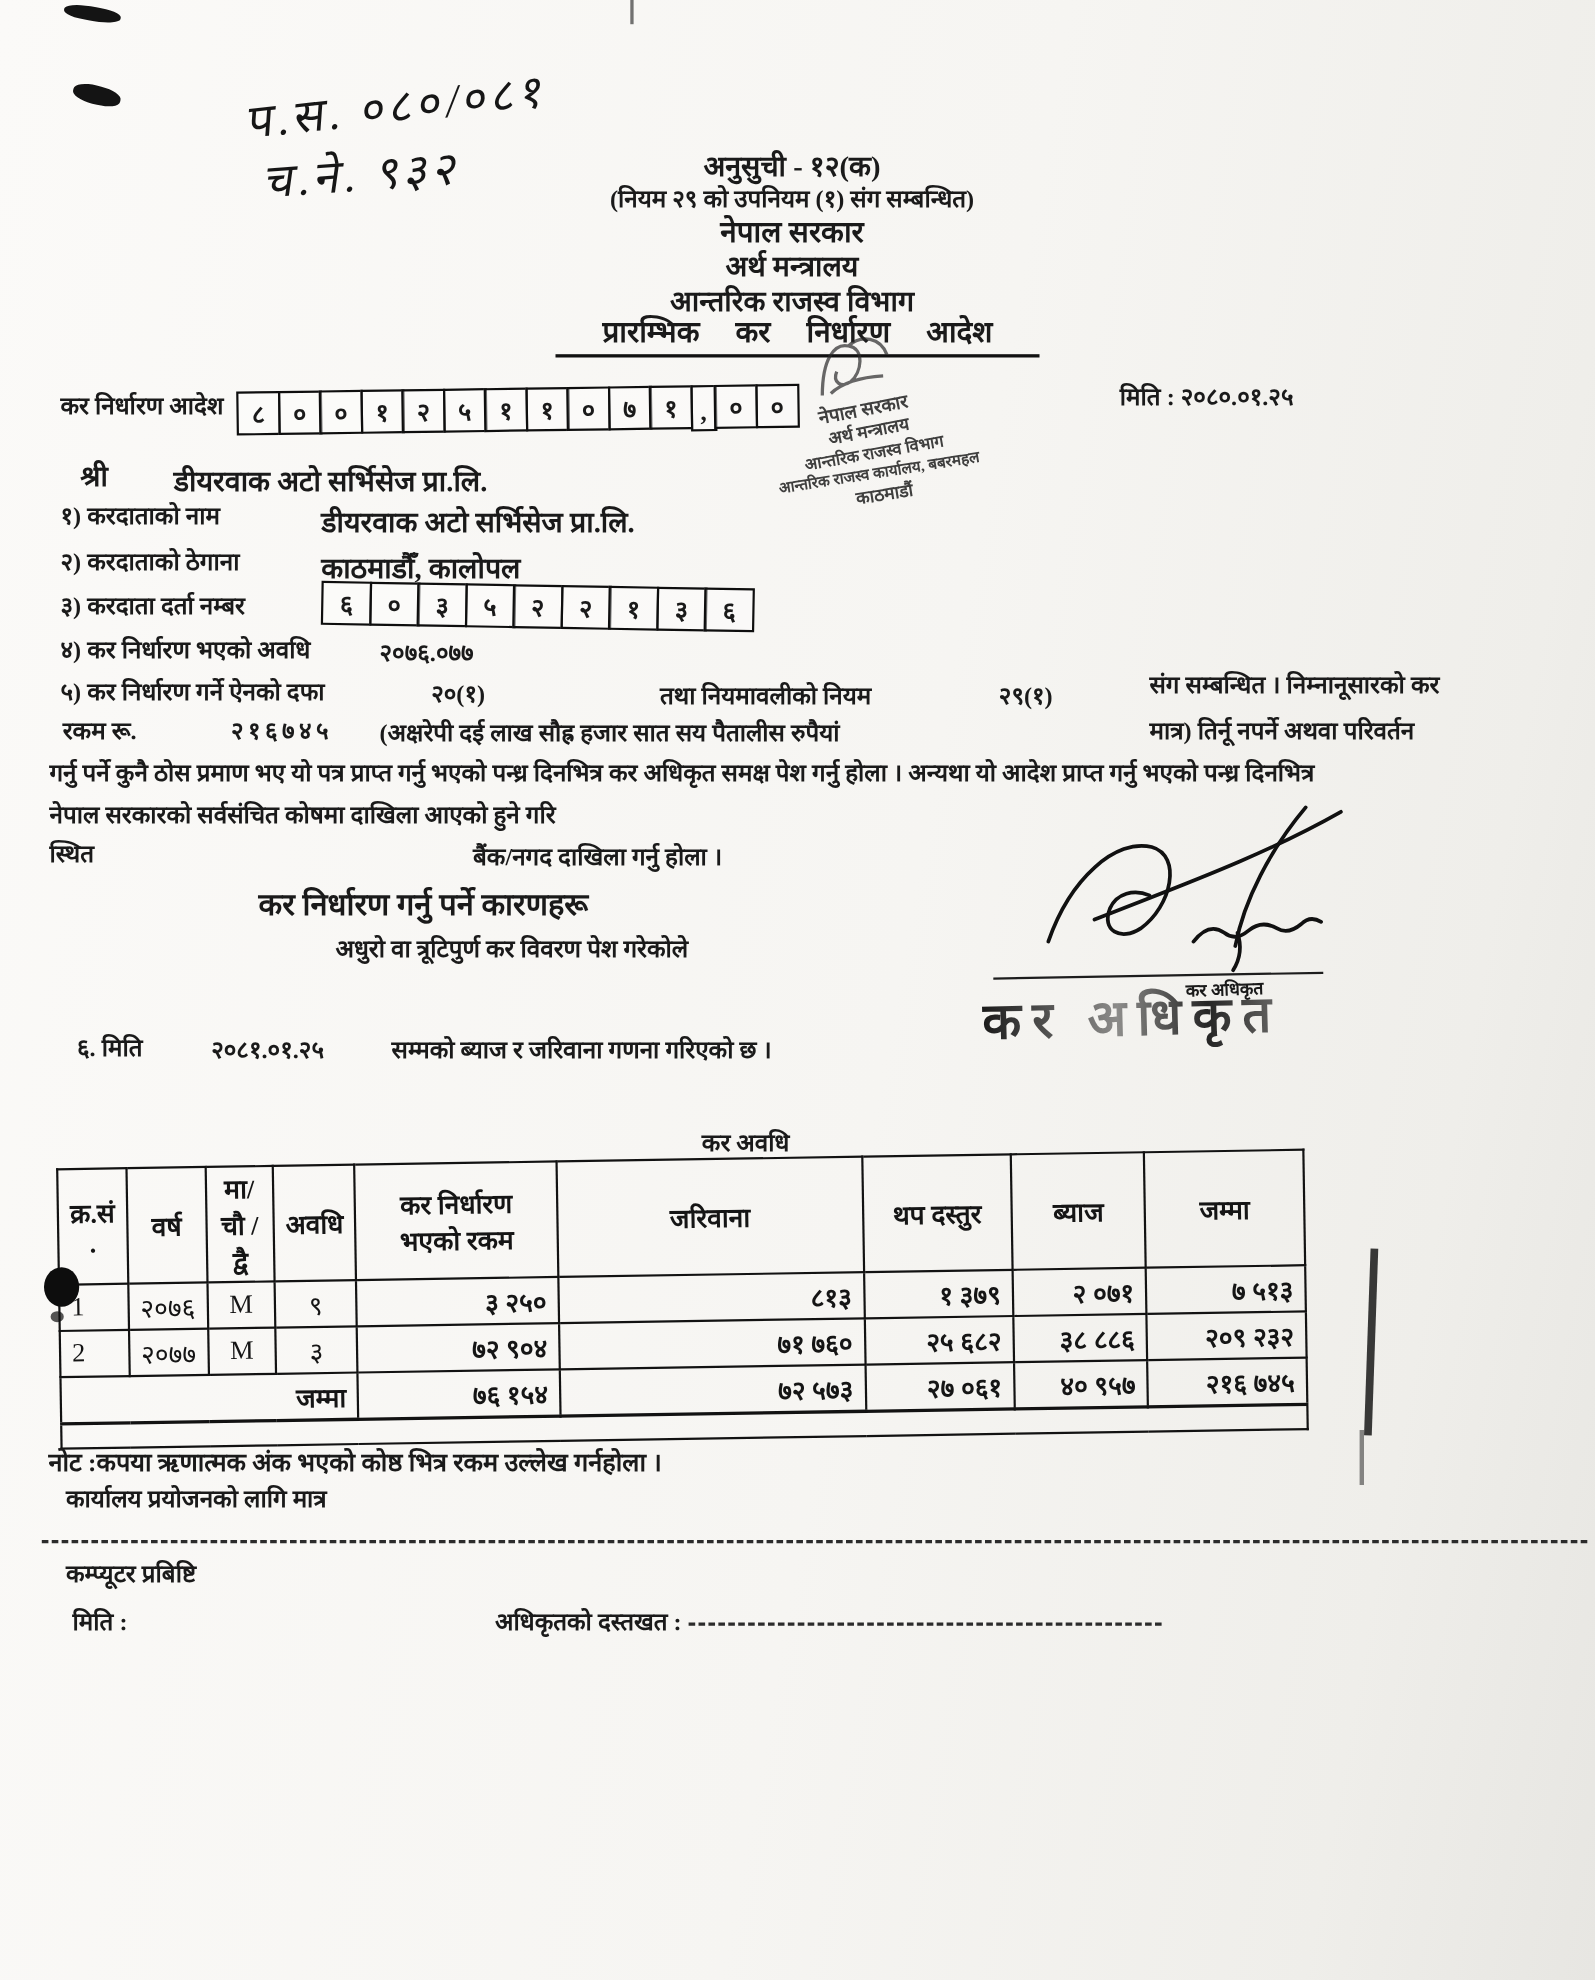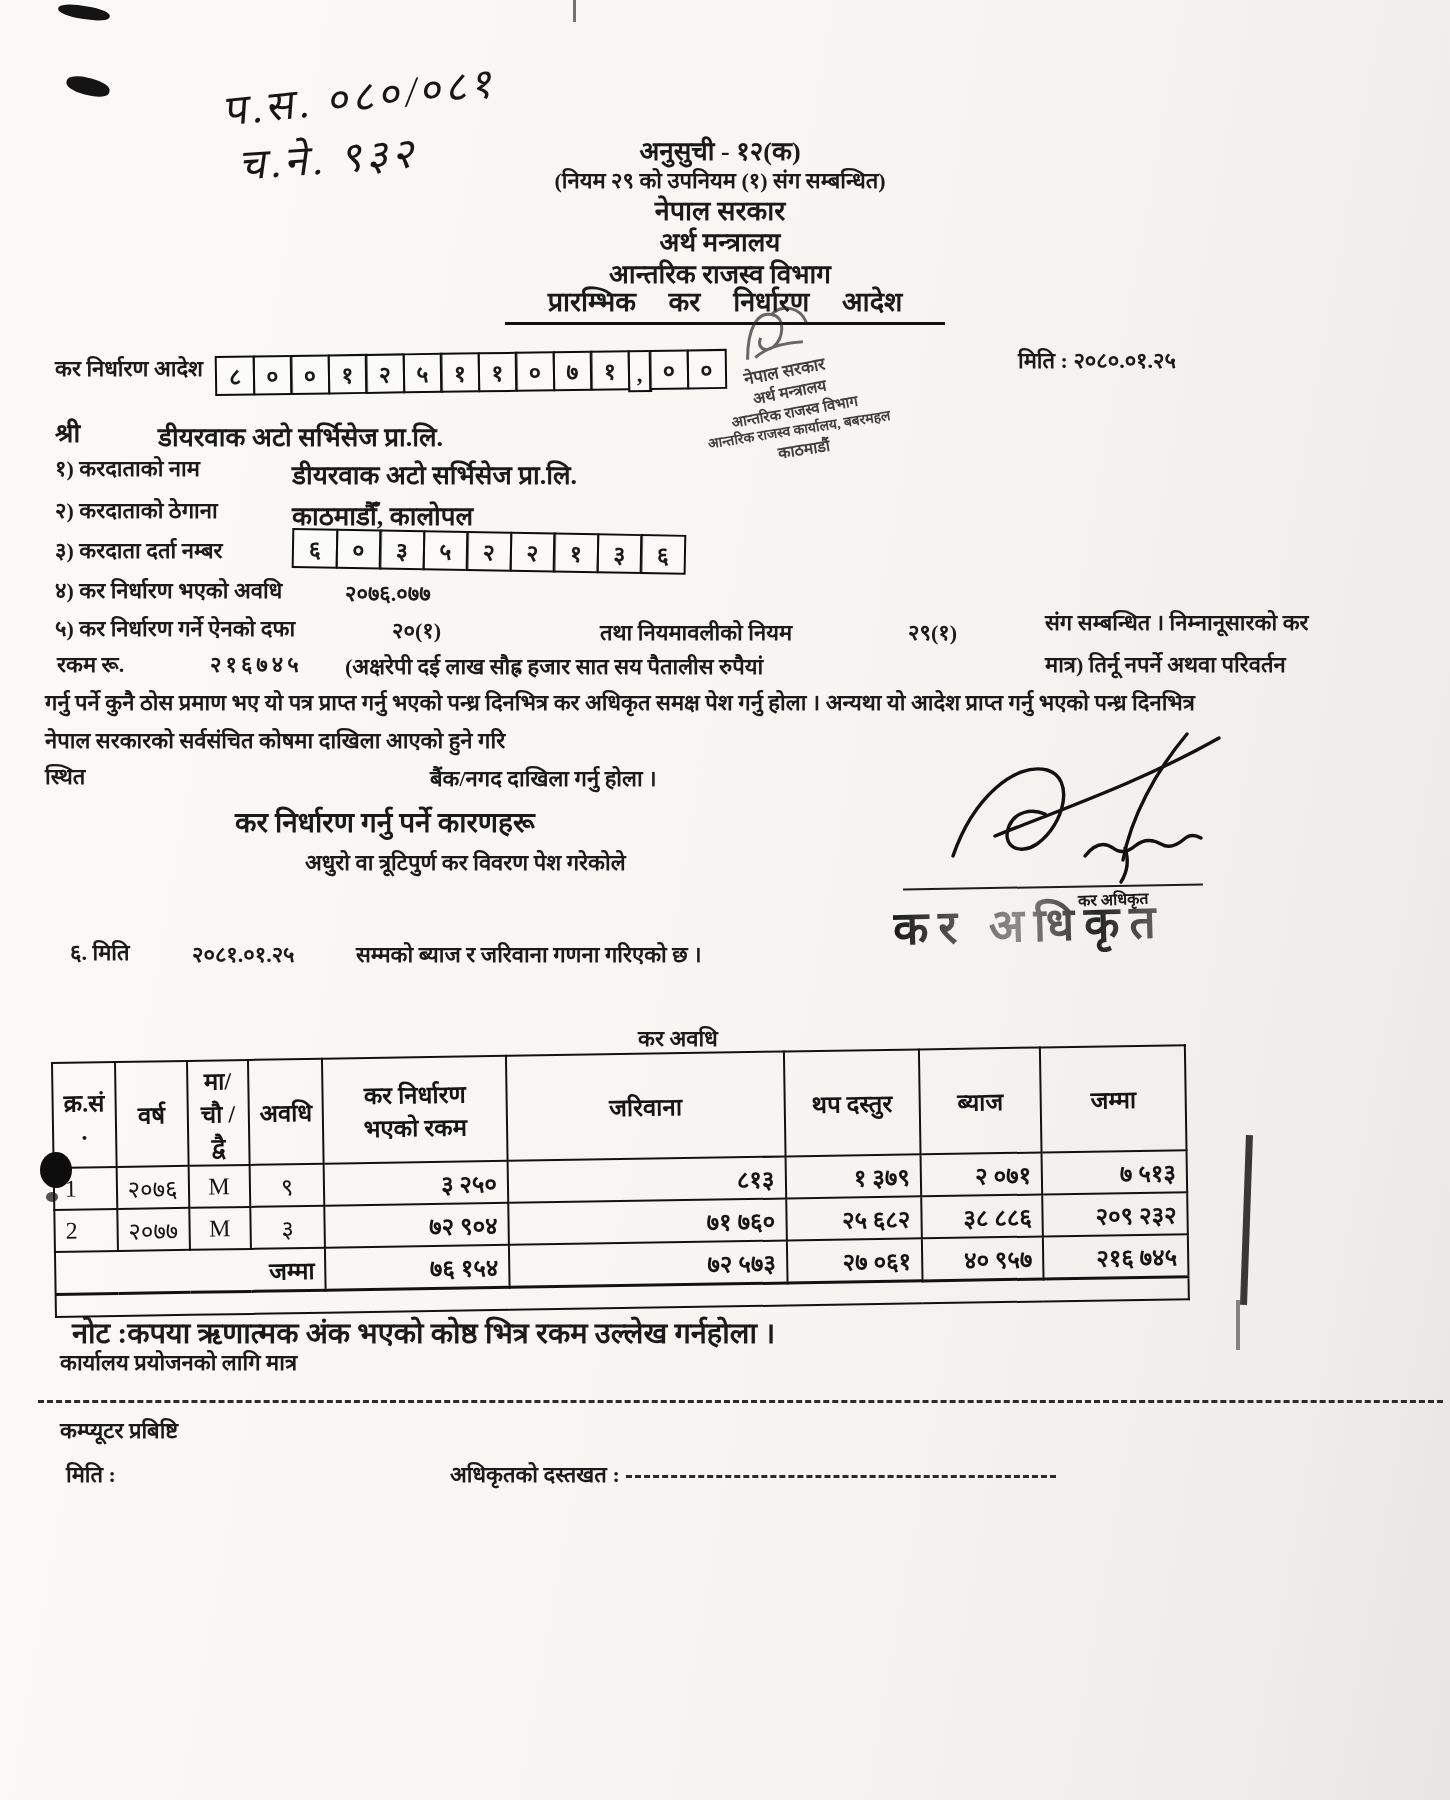--- a/index.html
+++ b/index.html
@@ -134,21 +134,21 @@
     <svg width="90" height="64" viewBox="0 0 90 64" style="margin-bottom:-6px;">
       <path d="M12 52 C20 20 34 8 46 14 C60 20 52 40 40 46 C30 50 24 42 30 34 M46 14 C60 6 76 14 78 30 M20 52 q18 -10 50 -4" fill="none" stroke="#2a2a2a" stroke-width="3" opacity="0.8"></path>
     </svg>
     <div class="sline" style="font-size:17px;transform:rotate(3deg);">नेपाल सरकार</div>
     <div class="sline" style="font-size:16px;transform:rotate(3deg);">अर्थ मन्त्रालय</div>
     <div class="sline" style="font-size:15px;transform:rotate(4deg);">आन्तरिक राजस्व विभाग</div>
     <div class="sline" style="font-size:14px;transform:rotate(5deg);">आन्तरिक राजस्व कार्यालय, बबरमहल</div>
     <div class="sline" style="font-size:16px;transform:rotate(5deg);">काठमाडौं</div>
   </div>
 
-  <div class="abs t26 b" style="left:55px;top:414px;">श्री</div>
+  <div class="abs t26 b" style="left:73px;top:414px;">श्री</div>
   <div class="abs t26 b" style="left:158px;top:418px;">डीयरवाक अटो सर्भिसेज प्रा.लि.</div>
 
   <div class="abs t25 b" style="left:55px;top:452px;">१) करदाताको नाम</div>
   <div class="abs t26 b" style="left:292px;top:456px;">डीयरवाक अटो सर्भिसेज प्रा.लि.</div>
 
   <div class="abs t25 b" style="left:55px;top:494px;">२) करदाताको ठेगाना</div>
   <div class="abs t26 b" style="left:292px;top:497px;">काठमाडौँ, कालोपल</div>
 
   <div class="abs t25 b" style="left:55px;top:534px;">३) करदाता दर्ता नम्बर</div>
   <div class="abs strip pan" style="left:292px;top:528px;transform:rotate(1deg);">
@@ -260,21 +260,21 @@
           <td class="num">४० ९५७</td>
           <td class="num">२१६ ७४५</td>
         </tr>
         <tr class="pad">
           <td colspan="9"></td>
         </tr>
       </tbody>
     </table>
   </div>
 
-  <div class="abs" style="left:72px;top:1312px;font-size:29px;font-weight:700;">नोट :कपया ऋणात्मक अंक भएको कोष्ठ भित्र रकम उल्लेख गर्नहोला ।</div>
+  <div class="abs" style="left:44px;top:1312px;font-size:23px;font-weight:700;">नोट :कपया ऋणात्मक अंक भएको कोष्ठ भित्र रकम उल्लेख गर्नहोला ।</div>
   <div class="abs t25 b" style="left:60px;top:1346px;">कार्यालय प्रयोजनको लागि मात्र</div>
   <div class="abs dashed-rule" style="left:38px;top:1400px;width:1405px;"></div>
   <div class="abs t25 b" style="left:60px;top:1414px;">कम्प्यूटर प्रबिष्टि</div>
   <div class="abs t25 b" style="left:66px;top:1458px;">मिति :</div>
   <div class="abs t25 b" style="left:450px;top:1458px;text-align:center;">
     <span>अधिकृतको दस्तखत :</span><span class="sign-dashes"></span>
   </div>
 
   <div class="abs blot" style="left:40px;top:1152px;width:32px;height:36px;"></div>
   <div class="abs blot" style="left:46px;top:1192px;width:12px;height:10px;opacity:.7;"></div>

